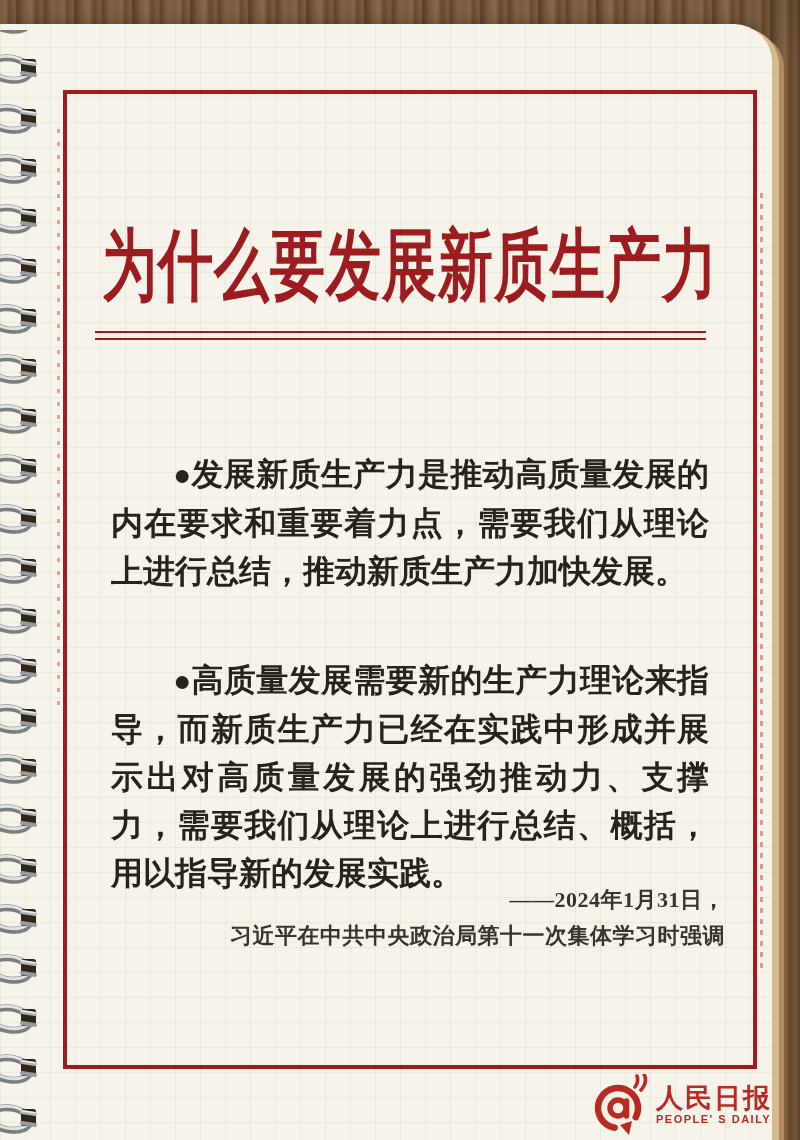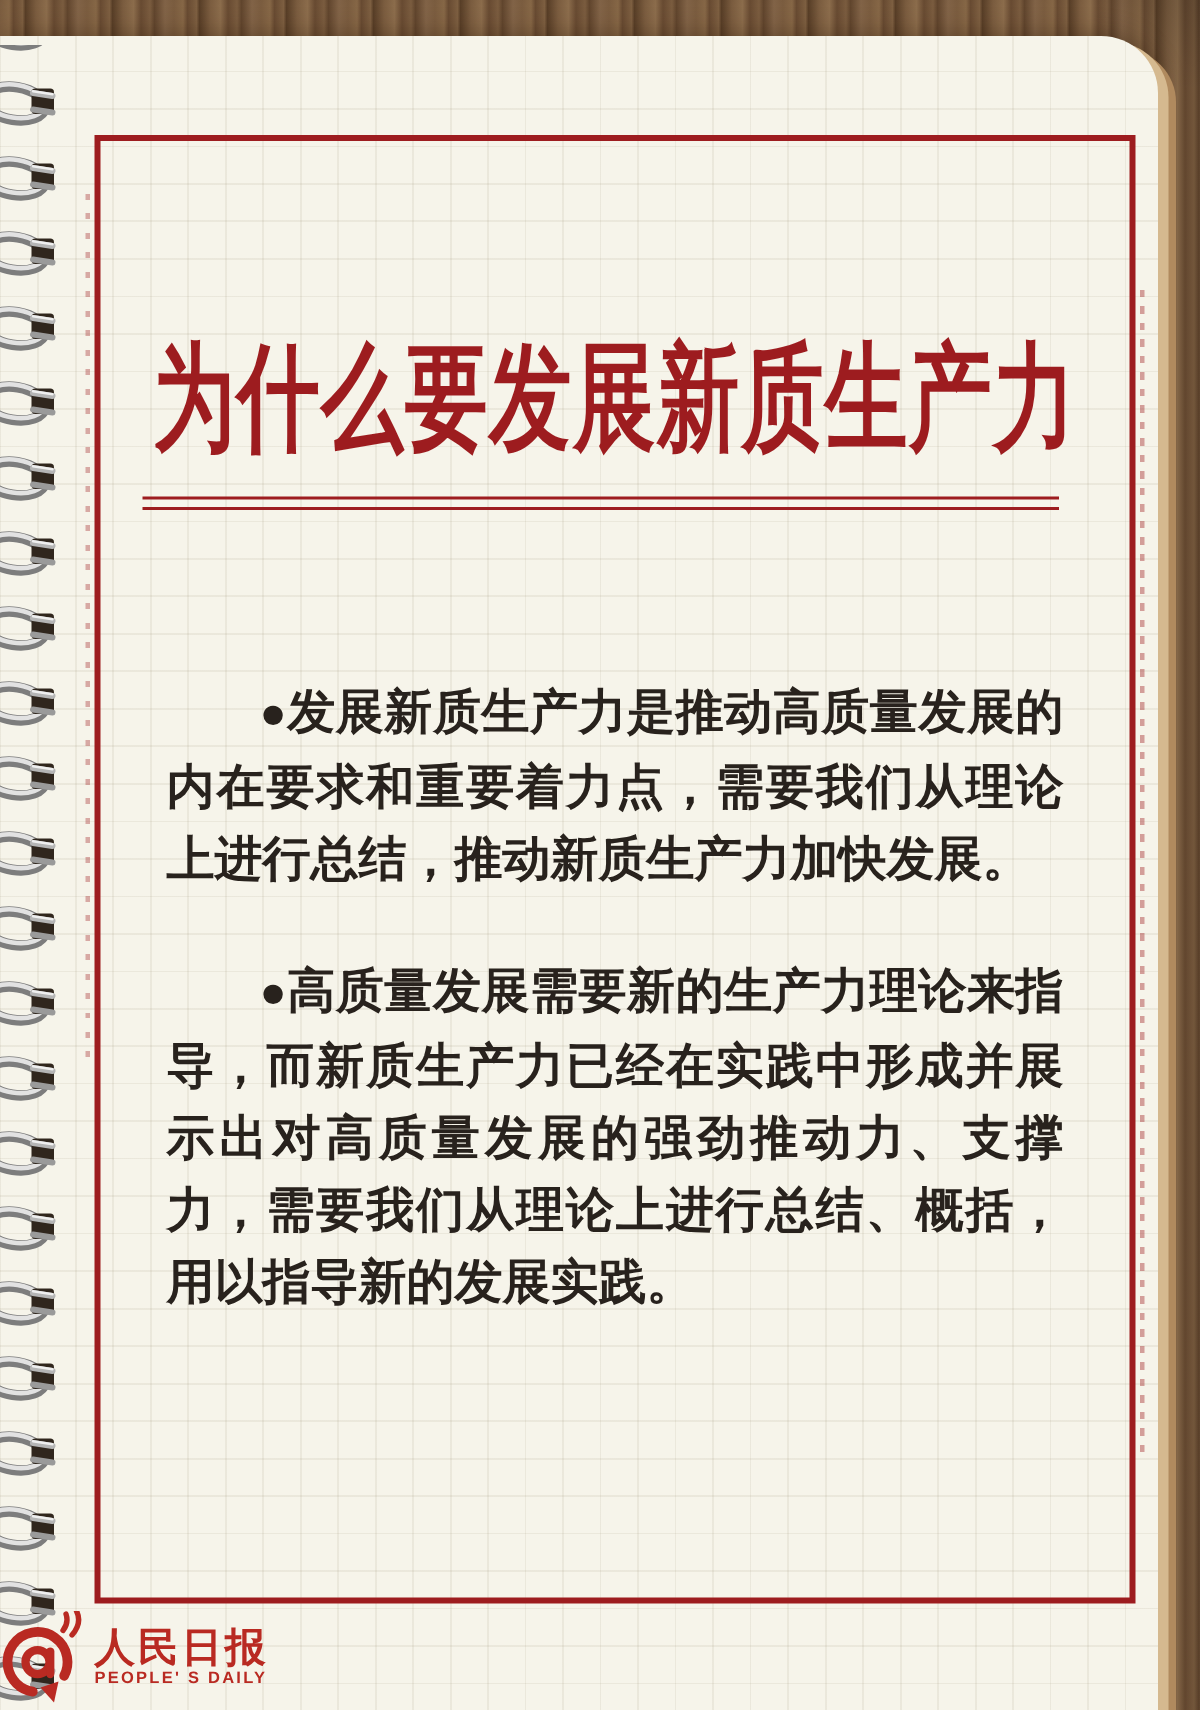--- a/index.html
+++ b/index.html
@@ -47,29 +47,29 @@
 
   .divider{position:absolute;top:237px;left:28px;width:611px;height:5px;
     border-top:2px solid #9d1c1f;border-bottom:2px solid #9d1c1f;}
 
   .quote{position:absolute;left:44px;right:44px;margin:0;
     color:#28221d;font-size:32px;line-height:48px;font-weight:700;
     text-align:justify;text-justify:inter-ideograph;
     text-indent:62px;letter-spacing:0;}
   .quote .bullet{font-size:30px;}
   .q1{top:356px;}
-  .q2{top:542px;}
+  .q2{top:562px;}
 
   .attribution{position:absolute;top:788px;right:28px;text-align:right;
     color:#3a332b;font-size:22px;line-height:36px;font-weight:600;
     letter-spacing:.5px;}
 
   
   .logo{position:absolute;left:0;top:1050px;width:772px;display:flex;
-    justify-content:flex-start;align-items:center;gap:7px;}
+    justify-content:flex-end;align-items:center;gap:7px;}
   .logo-text{display:flex;flex-direction:column;align-items:flex-start;}
   .logo-cn{color:#b92a22;font-size:27px;font-weight:900;letter-spacing:2px;
     line-height:28px;font-family:"Liberation Sans","DejaVu Sans",sans-serif;}
   .logo-en{color:#b92a22;font-size:11px;font-weight:700;letter-spacing:1.5px;
     line-height:14px;font-family:"Liberation Sans","DejaVu Sans",sans-serif;}
 </style>
 </head>
 <body>
 
 <div class="stage">
@@ -95,20 +95,22 @@
 
       <h1 class="title">为什么要发展新质生产力</h1>
 
       <div class="divider"></div>
 
       <p class="quote q1"><span class="bullet">●</span><span>发展新质生产力是推动高质量发展的内在要求和重要着力点，需要我们从理论上进行总结，推动新质生产力加快发展。</span></p>
 
       <p class="quote q2"><span class="bullet">●</span><span>高质量发展需要新的生产力理论来指导，而新质生产力已经在实践中形成并展示出对高质量发展的强劲推动力、支撑力，需要我们从理论上进行总结、概括，用以指导新的发展实践。</span></p>
 
       <div class="attribution">
+        <div>——2024年1月31日，</div>
+        <div>习近平在中共中央政治局第十一次集体学习时强调</div>
       </div>
     </div>
 
     <div class="logo">
       <svg xmlns="http://www.w3.org/2000/svg" width="56" height="62" viewBox="0 0 56 62">
 
         <circle cx="25" cy="34" r="20" fill="none" stroke="#b92a22" stroke-width="6.5" stroke-linecap="round" stroke-dasharray="101 25" stroke-dashoffset="-38" transform="rotate(-10 25 34)"></circle>
 
         <circle cx="25" cy="34" r="8" fill="none" stroke="#b92a22" stroke-width="5.5"></circle>
         <line x1="33.5" y1="27" x2="33.5" y2="42" stroke="#b92a22" stroke-width="5.5" stroke-linecap="round"></line>

